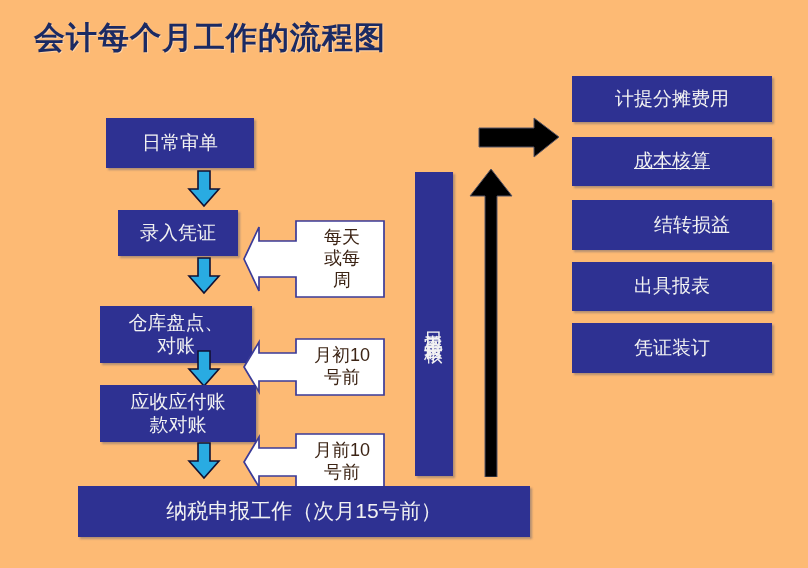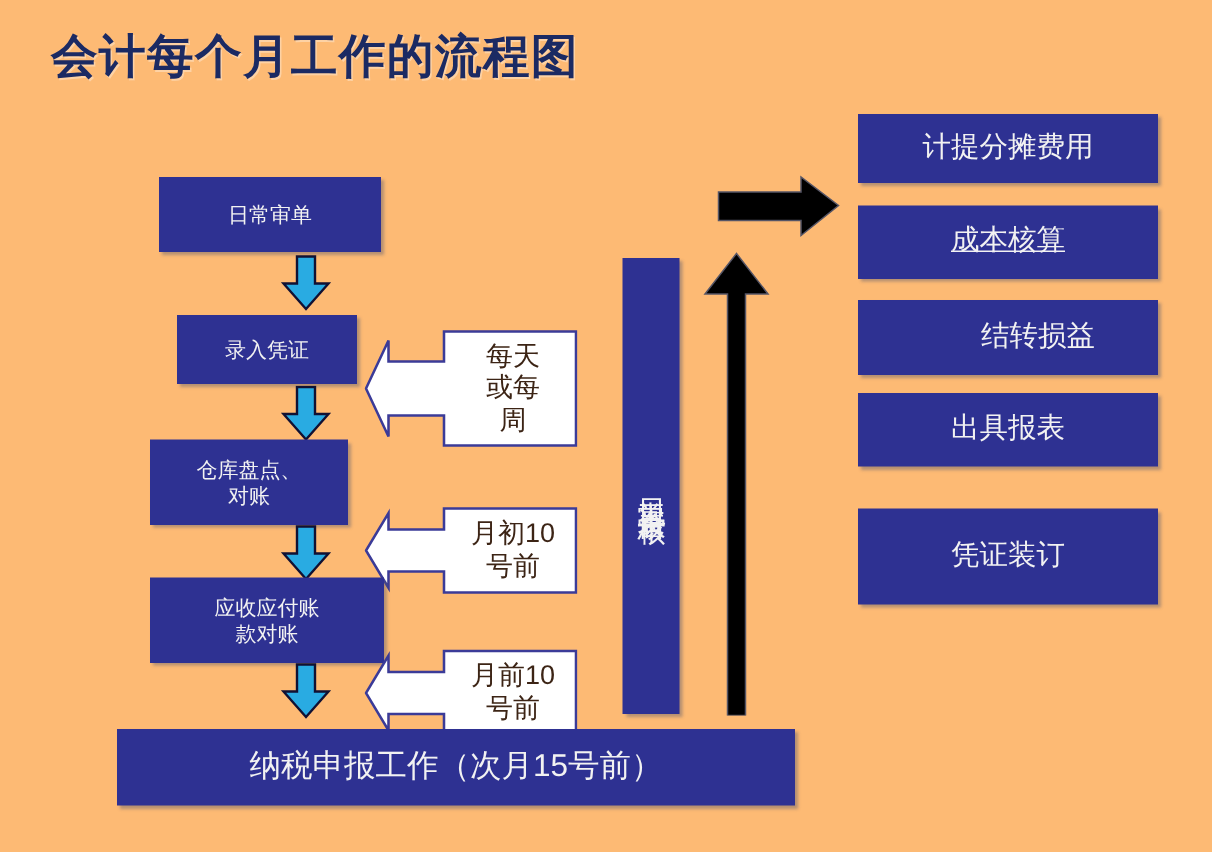--- a/index.html
+++ b/index.html
@@ -48,21 +48,21 @@
     box-shadow: 2px 2px 2px rgba(90,90,110,0.45);
   }
   .nbox span {
     display: block;
     width: 100%;
     padding: 0 4px;
     box-sizing: border-box;
   }
 
   
-  .lbox { font-size: 14px; }
+  .lbox { font-size: 19px; }
 
   
   .bottombox { font-size: 21px; }
 
   
   .rbox { font-size: 19px; }
 
   
   .vbox {
     position: absolute;
@@ -134,21 +134,21 @@
 
   <div class="callout" style="left:243px; top:213px; width:142px; height:92px;">
     <svg width="142" height="92" viewBox="0 0 142 92" style="position:absolute; left:0; top:0;">
       <polygon points="53,8 141,8 141,84 53,84 53,64 16,64 16,78 1,46 16,14 16,28 53,28" fill="#ffffff" stroke="#3b3b98" stroke-width="1.7" stroke-linejoin="miter"></polygon>
     </svg>
     <div class="ctext" style="left:60px; top:10px; width:78px; height:72px; white-space:pre-line;">每天
 或每
 周</div>
   </div>
 
-  <div class="nbox lbox" style="left:100px; top:293px; width:132px; height:57px;">
+  <div class="nbox lbox" style="left:100px; top:306px; width:152px; height:57px;">
     <span style="white-space:pre-line;">仓库盘点、
 对账</span>
   </div>
 
   <svg class="cyan-arrow" style="left:187px; top:350px;" viewBox="0 0 34 38">
     <polygon points="11,1 23,1 23,19 32,19 17,36 2,19 11,19" fill="#29abe2" stroke="#111133" stroke-width="1.6"></polygon>
   </svg>
 
   <div class="callout" style="left:243px; top:334px; width:142px; height:66px;">
     <svg width="142" height="66" viewBox="0 0 142 66" style="position:absolute; left:0; top:0;">
@@ -200,17 +200,17 @@
   </div>
 
   <div class="nbox rbox" style="left:572px; top:200px; width:200px; height:50px;padding-left:40px;">
     <span>结转损益</span>
   </div>
 
   <div class="nbox rbox" style="left:572px; top:262px; width:200px; height:49px;">
     <span>出具报表</span>
   </div>
 
-  <div class="nbox rbox" style="left:572px; top:339px; width:200px; height:64px;">
+  <div class="nbox rbox" style="left:572px; top:323px; width:200px; height:50px;">
     <span>凭证装订</span>
   </div>
 
 </div>
 
 </body></html>

